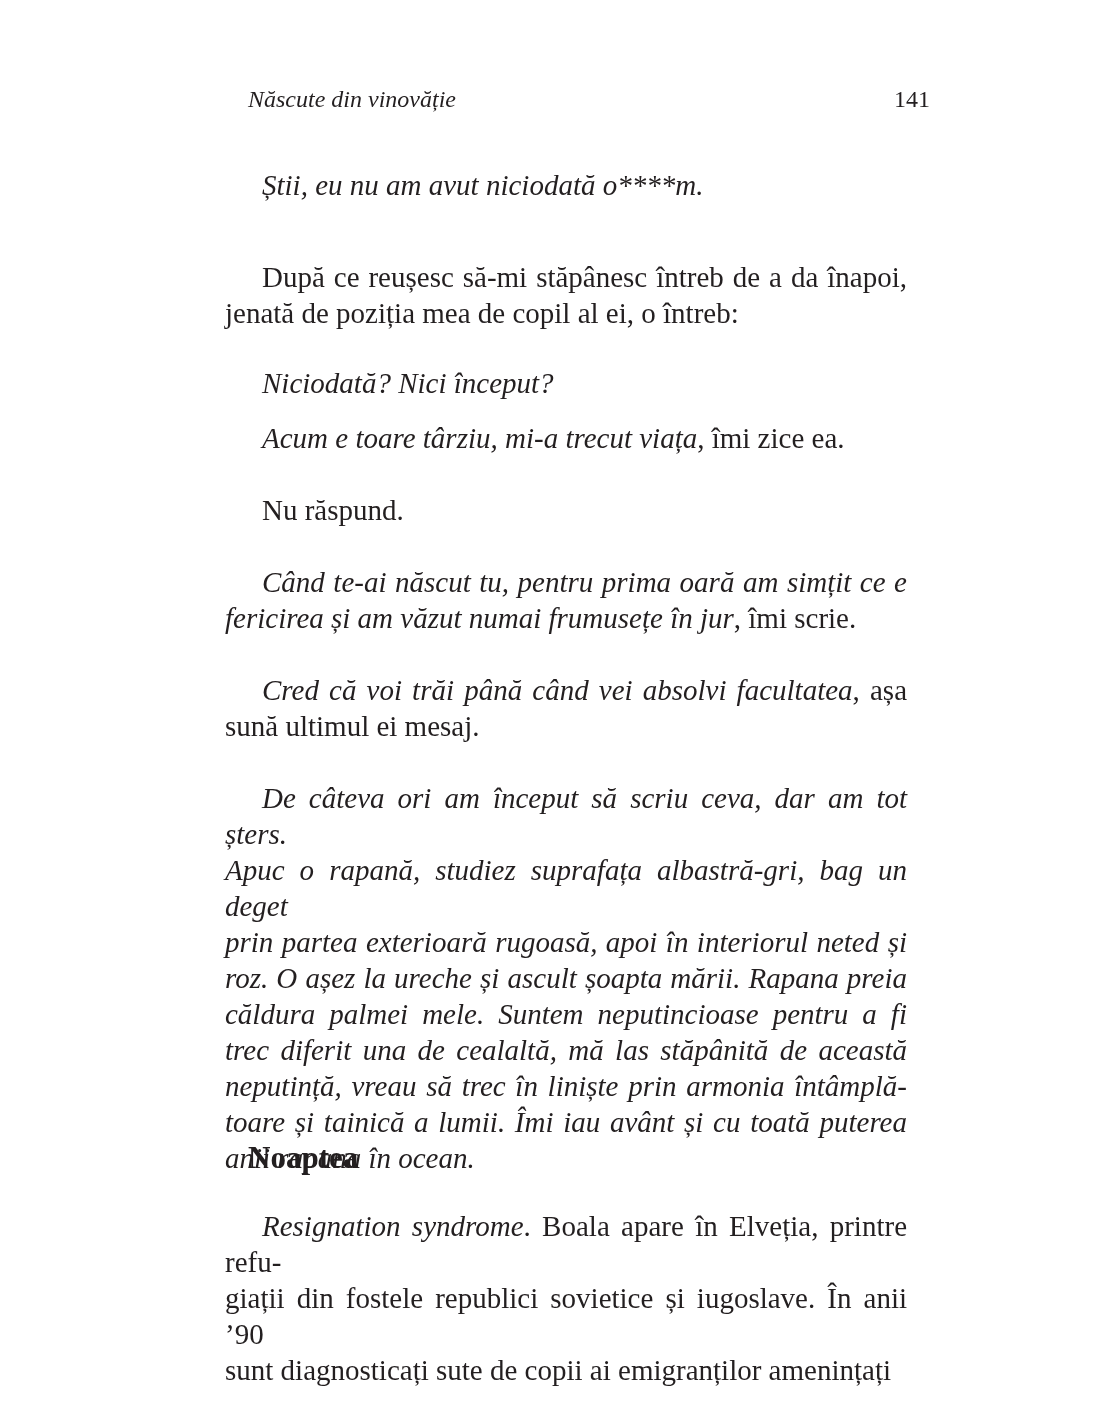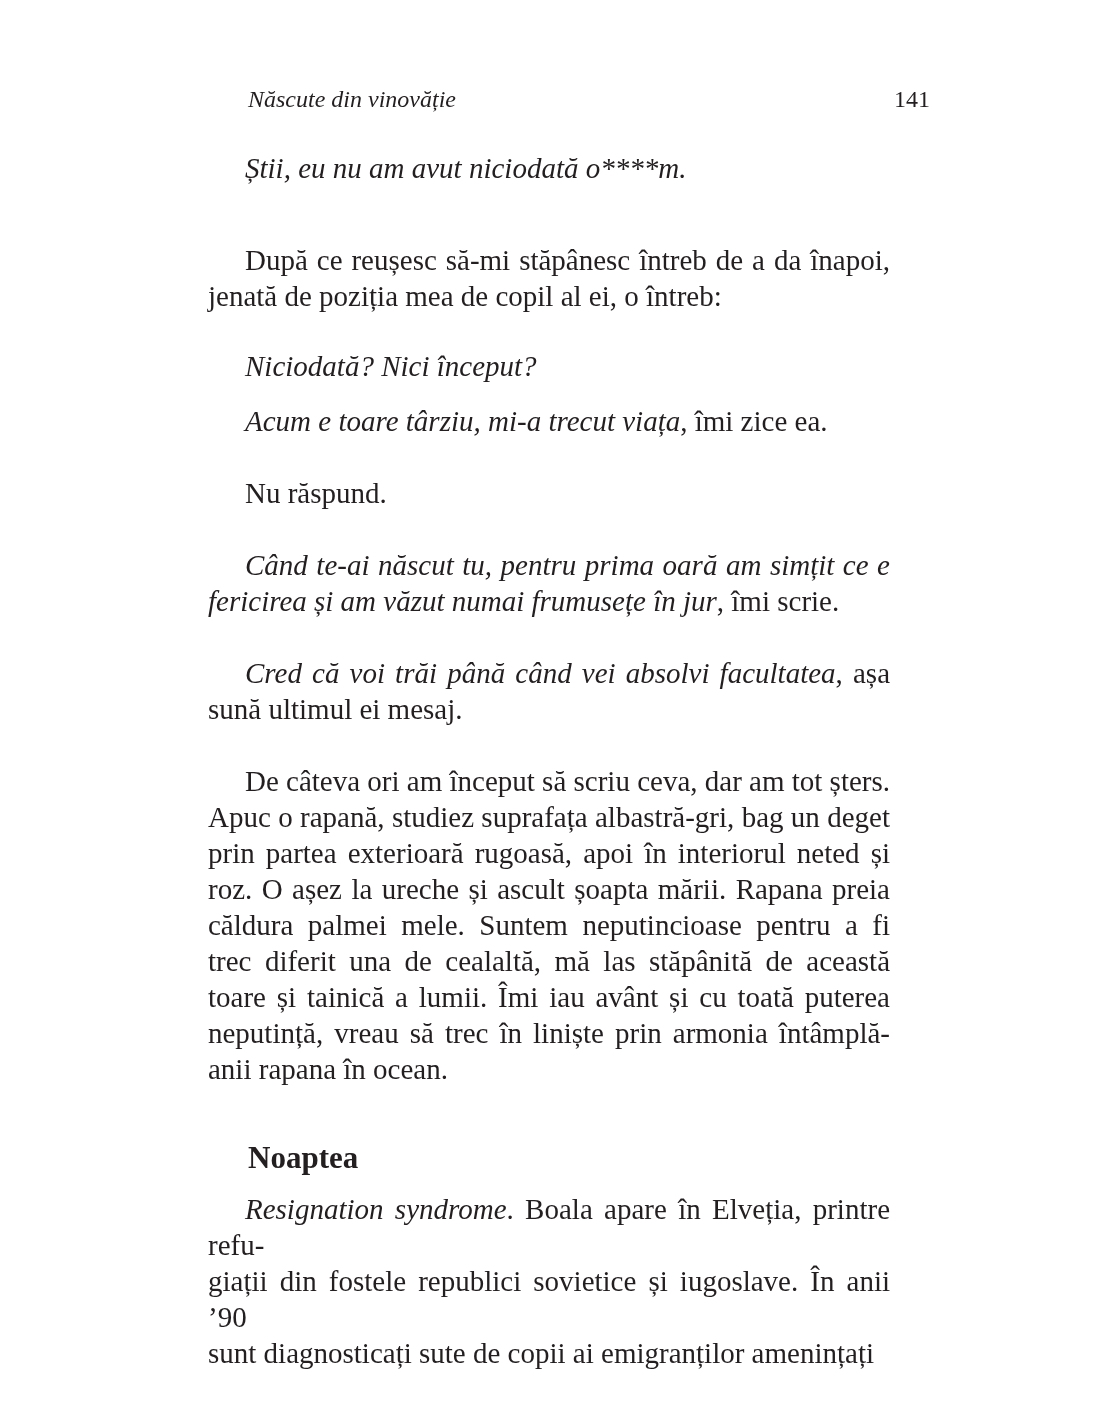--- a/index.html
+++ b/index.html
@@ -42,21 +42,21 @@
       right: 0;
       top: 0;
     }
     .para {
       position: absolute;
       left: 0;
       width: 682px;
       font-size: 29px;
       line-height: 36px;
       text-indent: 37px;
-      margin: 0;
+      margin: 17px;
     }
     .jline {
       display: block;
       text-align: justify;
       text-align-last: justify;
       text-indent: 0;
       white-space: normal;
     }
     .jline.first {
       text-indent: 37px;
@@ -101,29 +101,29 @@
       <span class="jline first last"><span>Nu răspund.</span></span>
     </div>
   <div class="para" style="top:547px;">
       <span class="jline first"><span class="it">Când te-ai născut tu, pentru prima oară am simțit ce e</span></span>
       <span class="jline last"><span class="it">fericirea și am văzut numai frumusețe în jur</span><span>, îmi scrie.</span></span>
     </div>
   <div class="para" style="top:655px;">
       <span class="jline first"><span class="it">Cred că voi trăi până când vei absolvi facultatea</span><span>, așa</span></span>
       <span class="jline last"><span>sună ultimul ei mesaj.</span></span>
     </div>
-  <div class="para" style="top:763px;">
+  <div class="para" style="top:763px;font-style:italic;">
       <span class="jline first"><span>De câteva ori am început să scriu ceva, dar am tot șters.</span></span>
       <span class="jline"><span>Apuc o rapană, studiez suprafața albastră-gri, bag un deget</span></span>
       <span class="jline"><span>prin partea exterioară rugoasă, apoi în interiorul neted și</span></span>
       <span class="jline"><span>roz. O așez la ureche și ascult șoapta mării. Rapana preia</span></span>
       <span class="jline"><span>căldura palmei mele. Suntem neputincioase pentru a fi</span></span>
       <span class="jline"><span>trec diferit una de cealaltă, mă las stăpânită de această</span></span>
+      <span class="jline"><span>neputință, vreau să trec în liniște prin armonia întâmplă-</span></span>
       <span class="jline"><span>toare și tainică a lumii. Îmi iau avânt și cu toată puterea</span></span>
-      <span class="jline"><span>neputință, vreau să trec în liniște prin armonia întâmplă-</span></span>
       <span class="jline last"><span>anii rapana în ocean.</span></span>
     </div>
 
   <h2 class="heading">Noaptea</h2>
 
   <div class="para" style="top:1191px;">
       <span class="jline first"><span class="it">Resignation syndrome</span><span>. Boala apare în Elveția, printre refu-</span></span>
       <span class="jline"><span>giații din fostele republici sovietice și iugoslave. În anii ’90</span></span>
       <span class="jline last"><span>sunt diagnosticați sute de copii ai emigranților amenințați</span></span>
     </div>

